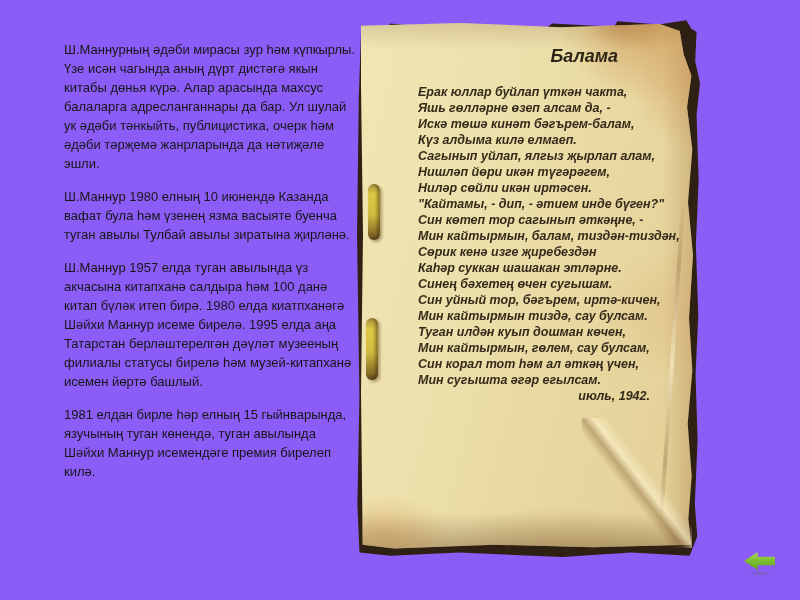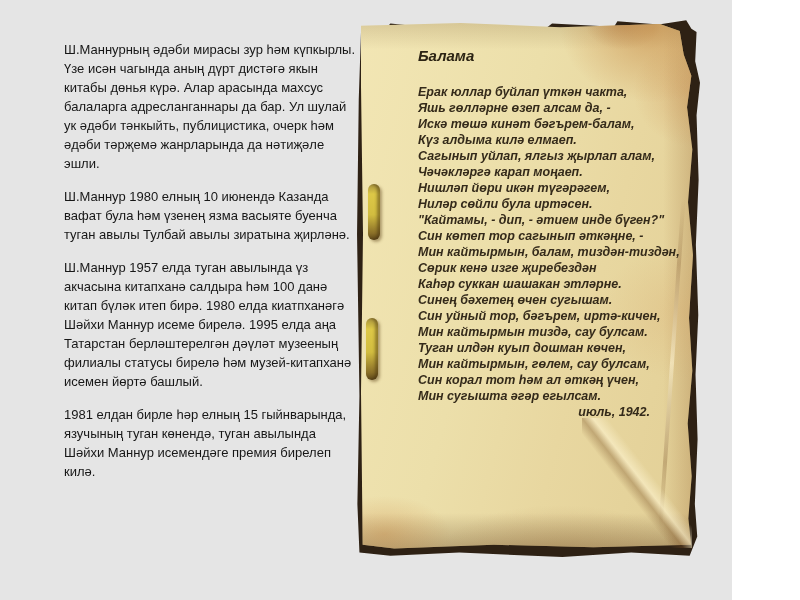--- a/index.html
+++ b/index.html
@@ -1,20 +1,20 @@
 <!DOCTYPE html>
 <html><head>
 <meta charset="utf-8">
 <style>
   * { margin:0; padding:0; box-sizing:border-box; }
   html,body { background:#ffffff; }
   body { font-family:"Liberation Sans", sans-serif; }
   .slide {
-    position:relative; width:732px; height:600px;
-    background:#e5e5e5; overflow:hidden;
+    position:relative; width:800px; height:600px;
+    background:#8b5cf6; overflow:hidden;
   }
 
   
   .bio-column {
     position:absolute; left:64px; top:40px; width:292px;
     font-size:13px; line-height:19px; color:#171717;
   }
   .bio-column p { margin-bottom:14px; }
 
   
@@ -63,22 +63,22 @@
   }
   .glue-strip.s1 { left:12px; top:166px; height:56px; }
   .glue-strip.s2 { left:10px; top:300px; height:62px; }
 
   
   .poem {
     position:absolute; left:62px; top:30px; width:276px;
     font-size:12.5px; line-height:16px; font-style:italic; color:#342a1a;
   }
   .poem-title {
-    width:200px; text-align:left; font-weight:bold; font-style:italic;
-    font-size:15px; margin-bottom:20px; color:#2c2414;
+    width:200px; text-align:right; font-weight:bold; font-style:italic;
+    font-size:18px; margin-bottom:20px; color:#2c2414;
   }
   .poem-line { white-space:nowrap;font-weight:bold; }
   .poem-date { text-align:right; padding-right:44px; }
 
   
   .nav-back {
     position:absolute; left:742px; top:550px; width:36px; height:30px;
     cursor:pointer; background:none; border:none;
   }
   .arrow-shadow {
@@ -112,23 +112,22 @@
     <div class="glue-strip s1"></div>
     <div class="glue-strip s2"></div>
 
     <div class="poem">
       <div class="poem-title">Балама</div>
       <div class="poem-line">Ерак юллар буйлап үткән чакта,</div>
       <div class="poem-line">Яшь гөлләрне өзеп алсам да, -</div>
       <div class="poem-line">Искә төшә кинәт бәгърем-балам,</div>
       <div class="poem-line">Күз алдыма килә елмаеп.</div>
       <div class="poem-line">Сагынып уйлап, ялгыз җырлап алам,</div>
-      <div class="poem-line">Чәчәкләргә карап моңаеп.</div>
       <div class="poem-line">Нишләп йөри икән түгәрәгем,</div>
-      <div class="poem-line">Ниләр сөйли була иртәсен.</div>
+      <div class="poem-line">Ниләр сөйли икән иртәсен.</div>
       <div class="poem-line">"Кайтамы, - дип, - әтием инде бүген?"</div>
       <div class="poem-line">Син көтеп тор сагынып әткәңне, -</div>
       <div class="poem-line">Мин кайтырмын, балам, тиздән-тиздән,</div>
       <div class="poem-line">Сөрик кенә изге җиребездән</div>
       <div class="poem-line">Каһәр суккан шашакан этләрне.</div>
       <div class="poem-line">Синең бәхетең өчен сугышам.</div>
       <div class="poem-line">Син уйный тор, бәгърем, иртә-кичен,</div>
       <div class="poem-line">Мин кайтырмын тиздә, сау булсам.</div>
       <div class="poem-line">Туган илдән куып дошман көчен,</div>
       <div class="poem-line">Мин кайтырмын, гөлем, сау булсам,</div>

